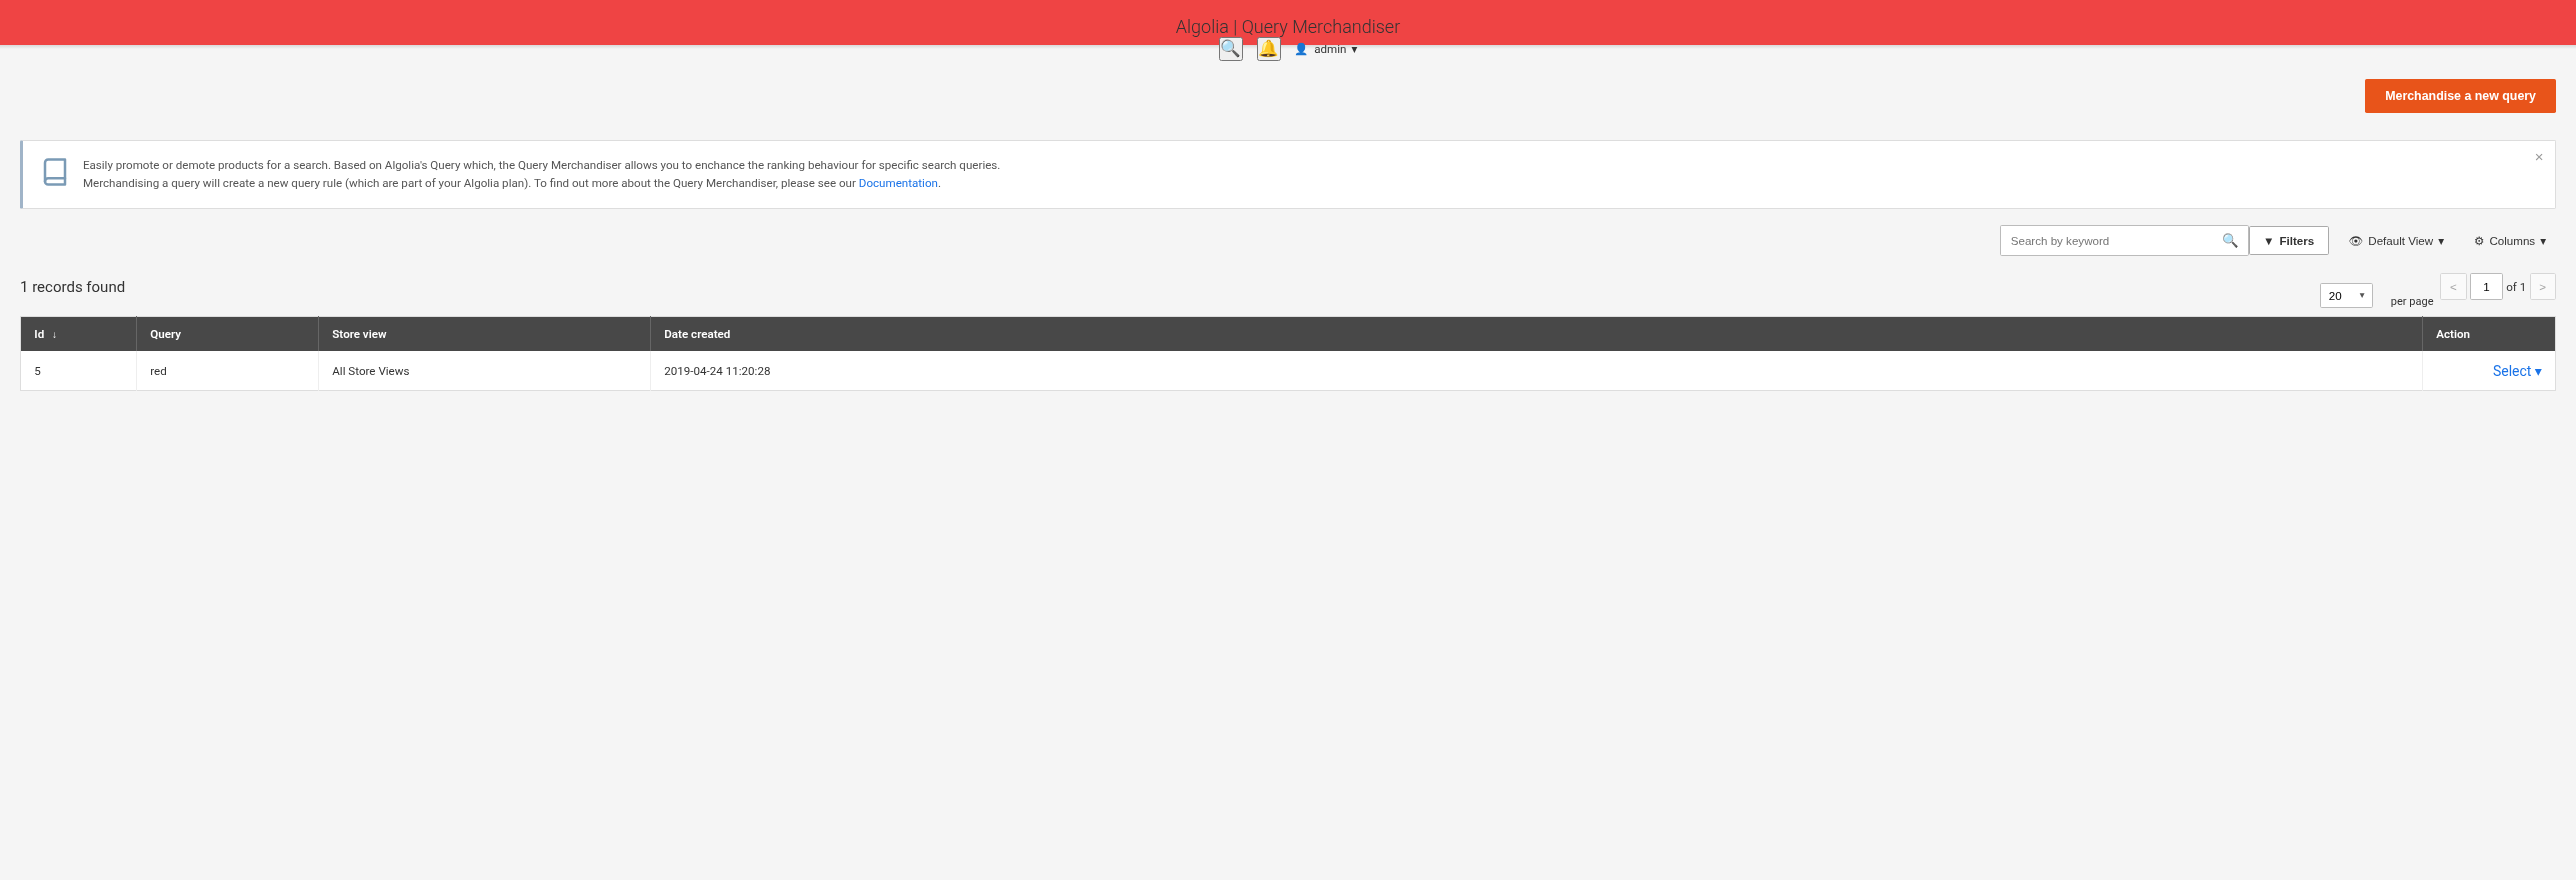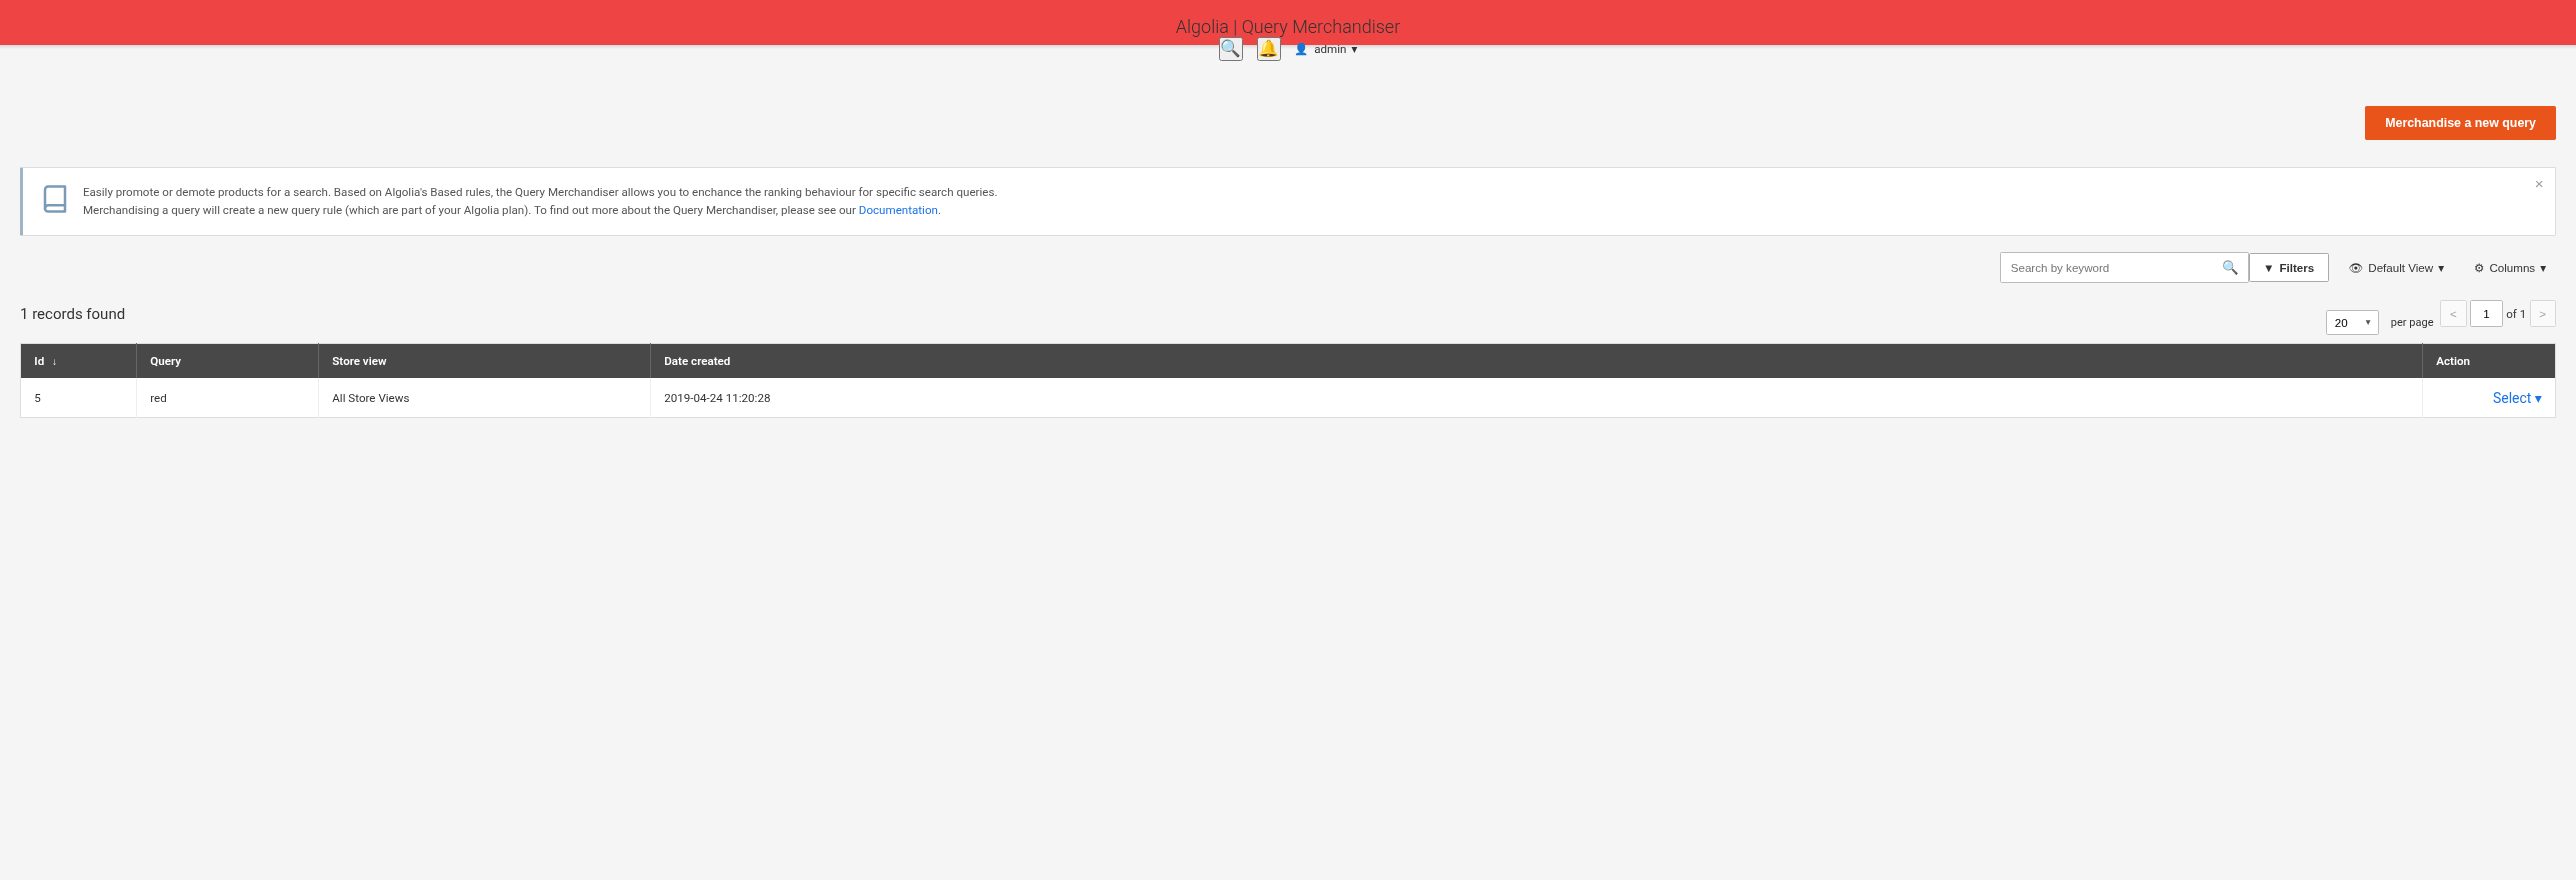--- a/index.html
+++ b/index.html
@@ -55,21 +55,20 @@
     }
     .btn-orange {
       background: #e8541a;
       color: #fff;
       border: none;
       padding: 10px 20px;
       font-size: 12.4px;
       font-weight: 600;
       cursor: pointer;
       border-radius: 1.7px;
-      margin-top: 27px;
     }
 
     
     .info-box {
       background: #fff;
       border: 0.8px solid #ddd;
       border-left: 3.3px solid #a0b4c8;
       border-radius: 1.7px;
       display: flex;
       align-items: flex-start;
@@ -193,22 +192,22 @@
       font-size: 15px;
       color: #333;
     }
     .pagination-controls {
       display: flex;
       align-items: center;
       gap: 6.6px;
     }
     .per-page-select {
       display: flex;
-      align-items: center;
-      gap: 12px;
+      align-items: flex-end;
+      gap: 18px;
       margin-top: 17px;
     }
     .per-page-select select {
       padding: 5px 23px 5px 8.3px;
       border: 0.8px solid #bbb;
       border-radius: 1.7px;
       font-size: 11.6px;
       background: #fff;
       appearance: none;
       cursor: pointer;
@@ -340,21 +339,21 @@
   </div>
 
   <div class="info-box">
     <div class="info-box-icon">
       <svg viewBox="0 0 24 24" xmlns="http://www.w3.org/2000/svg">
         <path d="M4 19.5A2.5 2.5 0 016.5 17H20" stroke-linecap="round" stroke-linejoin="round"></path>
         <path d="M6.5 2H20v20H6.5A2.5 2.5 0 014 19.5v-15A2.5 2.5 0 016.5 2z" stroke-linecap="round" stroke-linejoin="round"></path>
       </svg>
     </div>
     <div class="info-box-text">
-      <div>Easily promote or demote products for a search. Based on Algolia's Based rules, the Query Merchandiser allows you to enchance the ranking behaviour for specific search queries.</div>
+      <div>Easily promote or demote products for a search. Based on Algolia's Query which, the Query Merchandiser allows you to enchance the ranking behaviour for specific search queries.</div>
       <div>
         <span>Merchandising a query will create a new query rule (which are part of your Algolia plan). To find out more about the Query Merchandiser, please see our </span><a href="#" class="info-box-link">Documentation</a><span>.</span>
       </div>
     </div>
     <button class="info-box-close">×</button>
   </div>
 
   <div class="search-filter-bar">
     <div class="search-wrap">
       <input class="search-input" type="text" placeholder="Search by keyword" style="">

